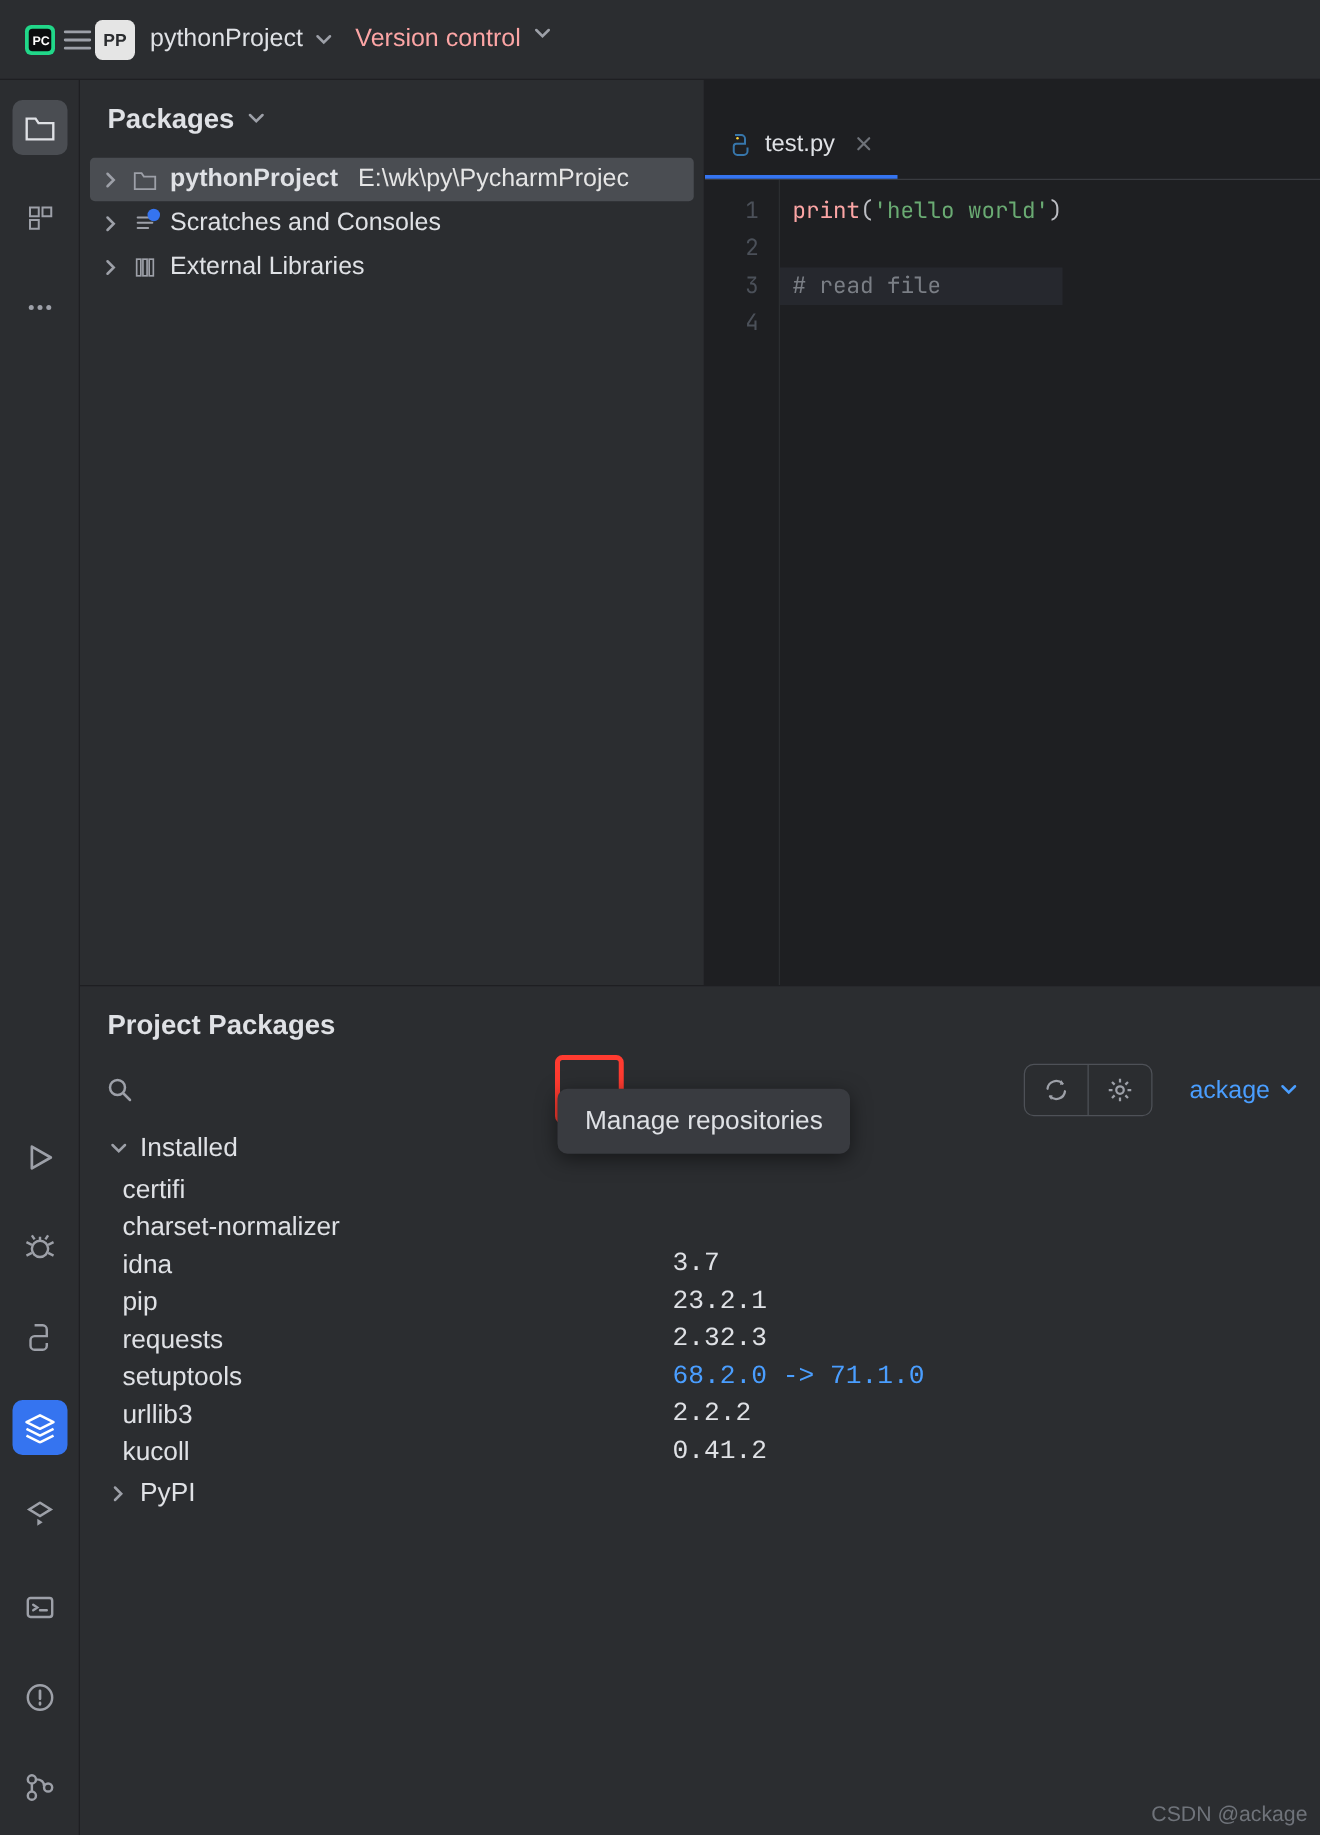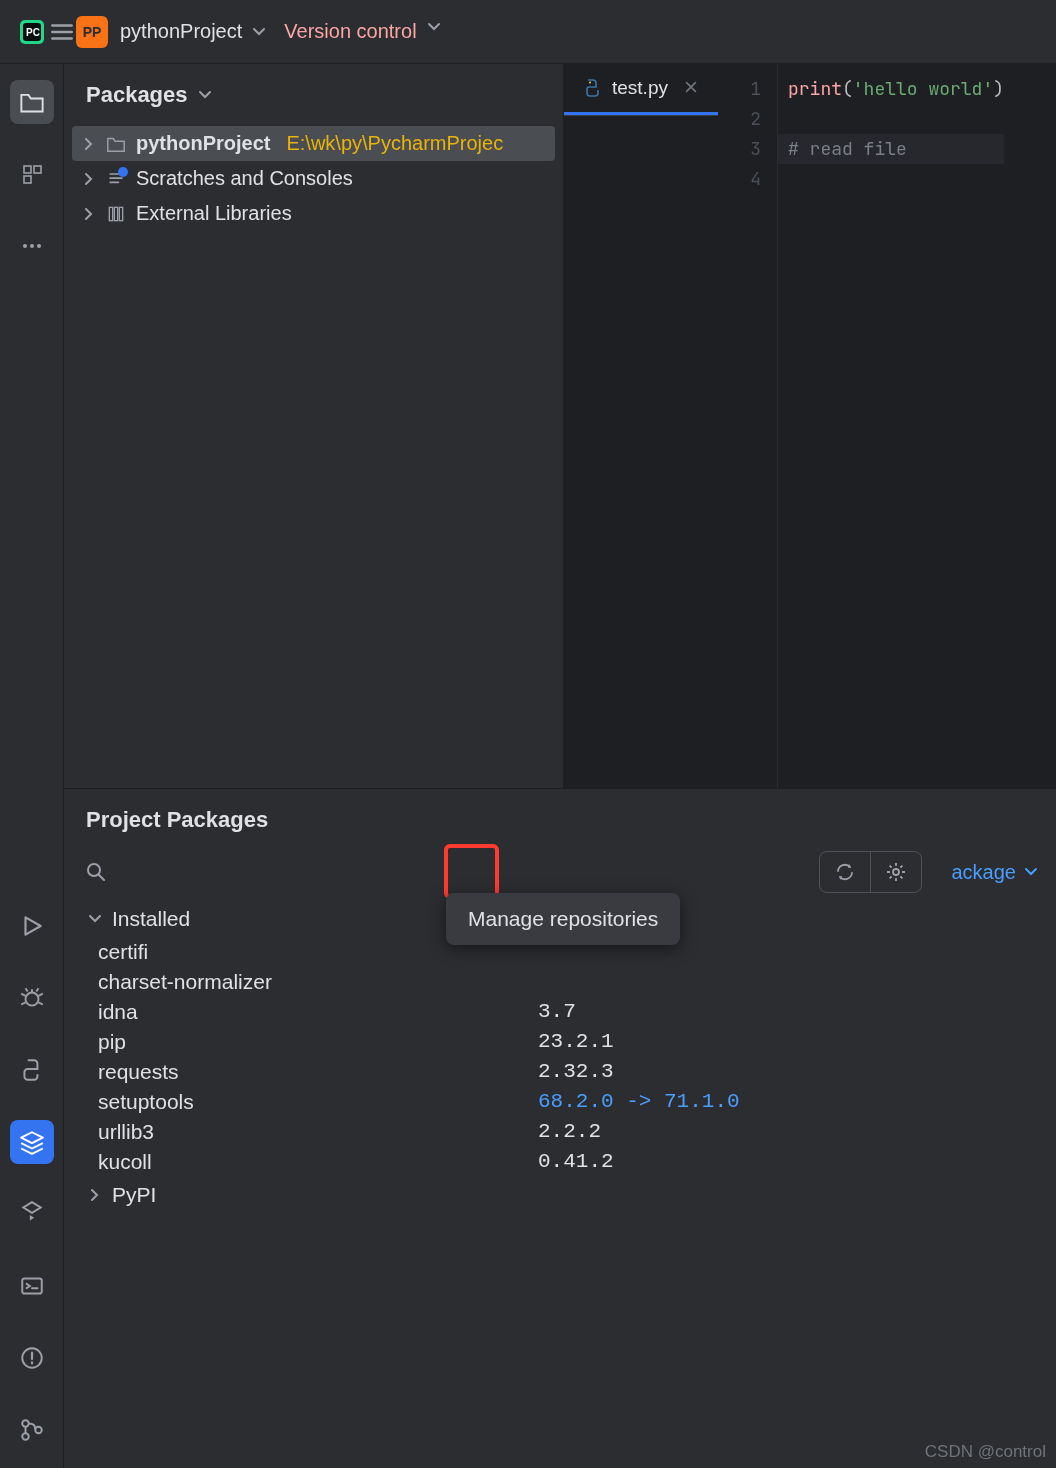--- a/index.html
+++ b/index.html
@@ -18,21 +18,21 @@
   padding: 0 16px;
   background: #2b2d30;
   border-bottom: 1px solid #1e1f22;
 }
 .app-icon {
   width: 32px; height: 32px;
   display: flex; align-items: center; justify-content: center;
 }
 .menu-btn { width: 28px; height: 28px; display:flex; align-items:center; justify-content:center; cursor:pointer; }
 .proj-badge {
-  width: 32px; height: 32px; background:#f97316; border-radius:6px;
+  width: 32px; height: 32px; background:#e5e5e5; border-radius:6px;
   display:flex; align-items:center; justify-content:center;
   color:#2b2d30; font-weight:700; font-size:14px;
 }
 .proj-name { font-size:20px; color:#dfe1e5; display:flex; align-items:center; gap:10px; }
 .vc-menu { font-size:20px; color:#fca5a5; display:flex; align-items:flex-start; gap:10px; margin-left:18px; }
 .chev { width:14px; height:14px; }
 .main-layout { display:flex; height: calc(100% - 64px); }
 .left-rail {
   width: 64px; background:#2b2d30; border-right:1px solid #1e1f22;
   display:flex; flex-direction:column; align-items:center; padding-top:16px; gap:28px;
@@ -47,22 +47,22 @@
 .content { flex:1; display:flex; flex-direction:column; }
 .upper-split { flex:1; display:flex; min-height:0; }
 .project-panel { width:500px; background:#2b2d30; display:flex; flex-direction:column; border-right:1px solid #1e1f22; }
 .panel-header { padding:18px 22px; font-size:22px; font-weight:700; display:flex; align-items:center; gap:10px; }
 .tree { padding:0 8px; flex:1; overflow:auto; }
 .tree-row { display:flex; align-items:center; gap:10px; padding:6px 10px; font-size:20px; border-radius:4px; white-space:nowrap; overflow:hidden; }
 .tree-row.selected { background:#4a4d52; }
 .tree-arrow { width:14px; height:14px; flex-shrink:0; }
 .tree-icon { width:20px; height:20px; flex-shrink:0; display:flex; align-items:center; justify-content:center; }
 .tree-label { font-weight:600; }
-.tree-path { color:#eab308; margin-left:6px; overflow:hidden; text-overflow:ellipsis; }
-.editor-area { flex:1; background:#1e1f22; display:flex; flex-direction:row; min-width:0; }
+.tree-path { color:#e5e5e5; margin-left:6px; overflow:hidden; text-overflow:ellipsis; }
+.editor-area { flex:1; background:#1e1f22; display:flex; flex-direction:column; min-width:0;margin-top:28px; }
 .tab-bar { display:flex; border-bottom:1px solid #393b40; height:52px; }
 .tab { display:flex; align-items:center; gap:10px; padding:0 18px; border-bottom:3px solid #3574f0; font-size:19px; }
 .tab-close { width:16px; height:16px; color:#6f737a; cursor:pointer; margin-left:6px; }
 .code-area { display:flex; font-family: "JetBrains Mono", Consolas, monospace; font-size:18px; flex:1; }
 .gutter { width:60px; background:#1e1f22; color:#4b5059; text-align:right; padding:10px 16px 0 0; line-height:30px; border-right:1px solid #2b2d30; }
 .code-lines { padding:10px 0 0 10px; line-height:30px; }
 .code-line.highlight { background:#26282e; margin-left:-10px; padding-left:10px; }
 .tok-fn { color:#fca5a5; }
 .tok-str { color:#6aab73; }
 .tok-punct { color:#bcbec4; }
@@ -80,21 +80,21 @@
 .pkg-list-wrap { flex:1; overflow:auto; padding:0 10px; position:relative; }
 .section-row { display:flex; align-items:center; gap:10px; padding:6px 14px; font-size:21px; }
 .pkg-row { display:flex; padding:3px 24px; font-size:21px; }
 .pkg-name-col { flex:0 0 440px; }
 .pkg-ver-col { color:#dfe1e5;font-family:Liberation Mono, monospace; }
 .pkg-ver-col.update { color:#4a9eff; }
 .tooltip {
   position:absolute; background:#393b40; color:#dfe1e5;
   padding:14px 22px; border-radius:8px; font-size:21px;
   box-shadow:0 4px 16px rgba(0,0,0,0.5);
-  top:104px; left:382px; z-index:10;
+  top:82px; left:382px; z-index:10;
 }
 .scratch-badge { position:relative; }
 .scratch-badge::after { content:''; position:absolute; top:-2px; right:-2px; width:10px; height:10px; background:#3574f0; border-radius:50%; }
 .watermark { position:absolute; bottom:6px; right:10px; color:#6f737a; font-size:17px; }
 svg { display:block; }
 </style>
 </head>
 <body>
 
 <svg width="0" height="0" style="position:absolute">
@@ -429,13 +429,13 @@
           <svg class="chev" viewBox="0 0 14 14" style="color:#9da0a8">
               <use href="#i-chev-right"></use>
             </svg>
           <span>PyPI</span>
         </div>
       </div>
     </div>
   </div>
 </div>
 
-<div class="watermark">CSDN @control</div>
+<div class="watermark">CSDN @ackage</div>
 
 </body></html>

